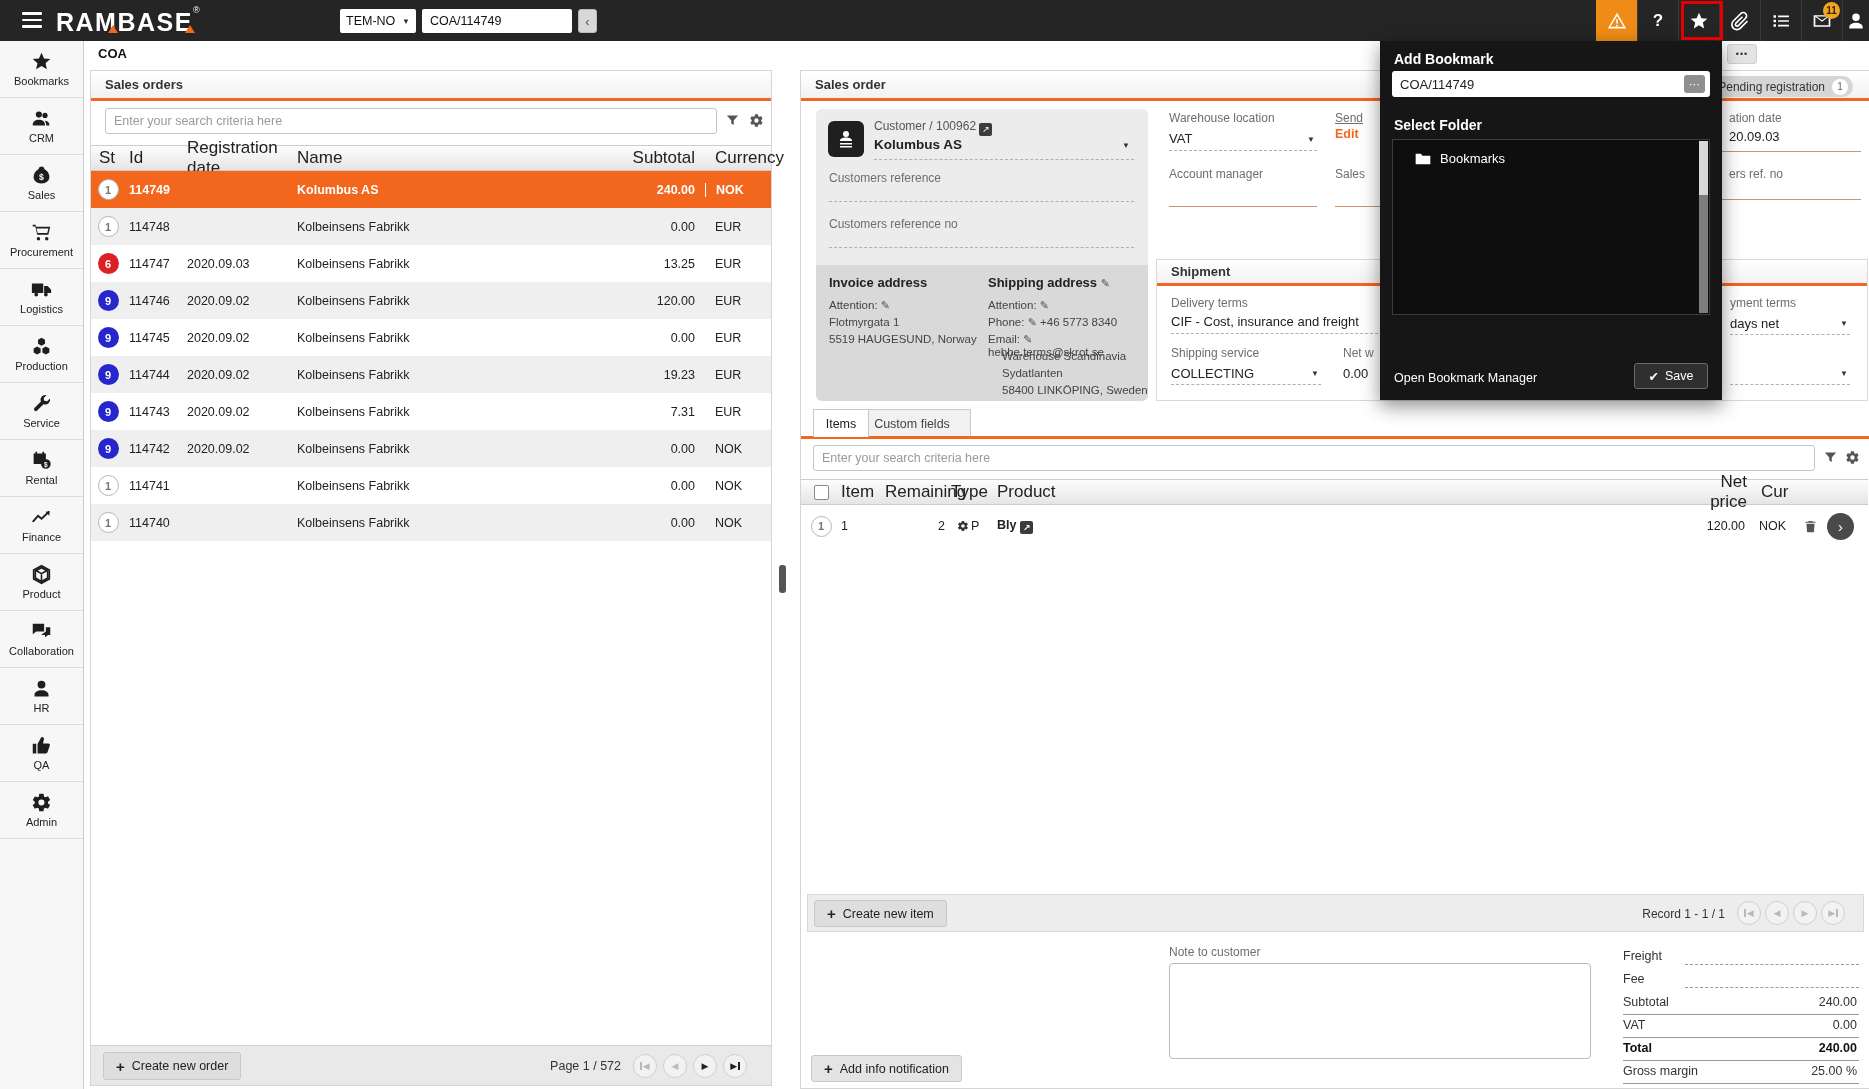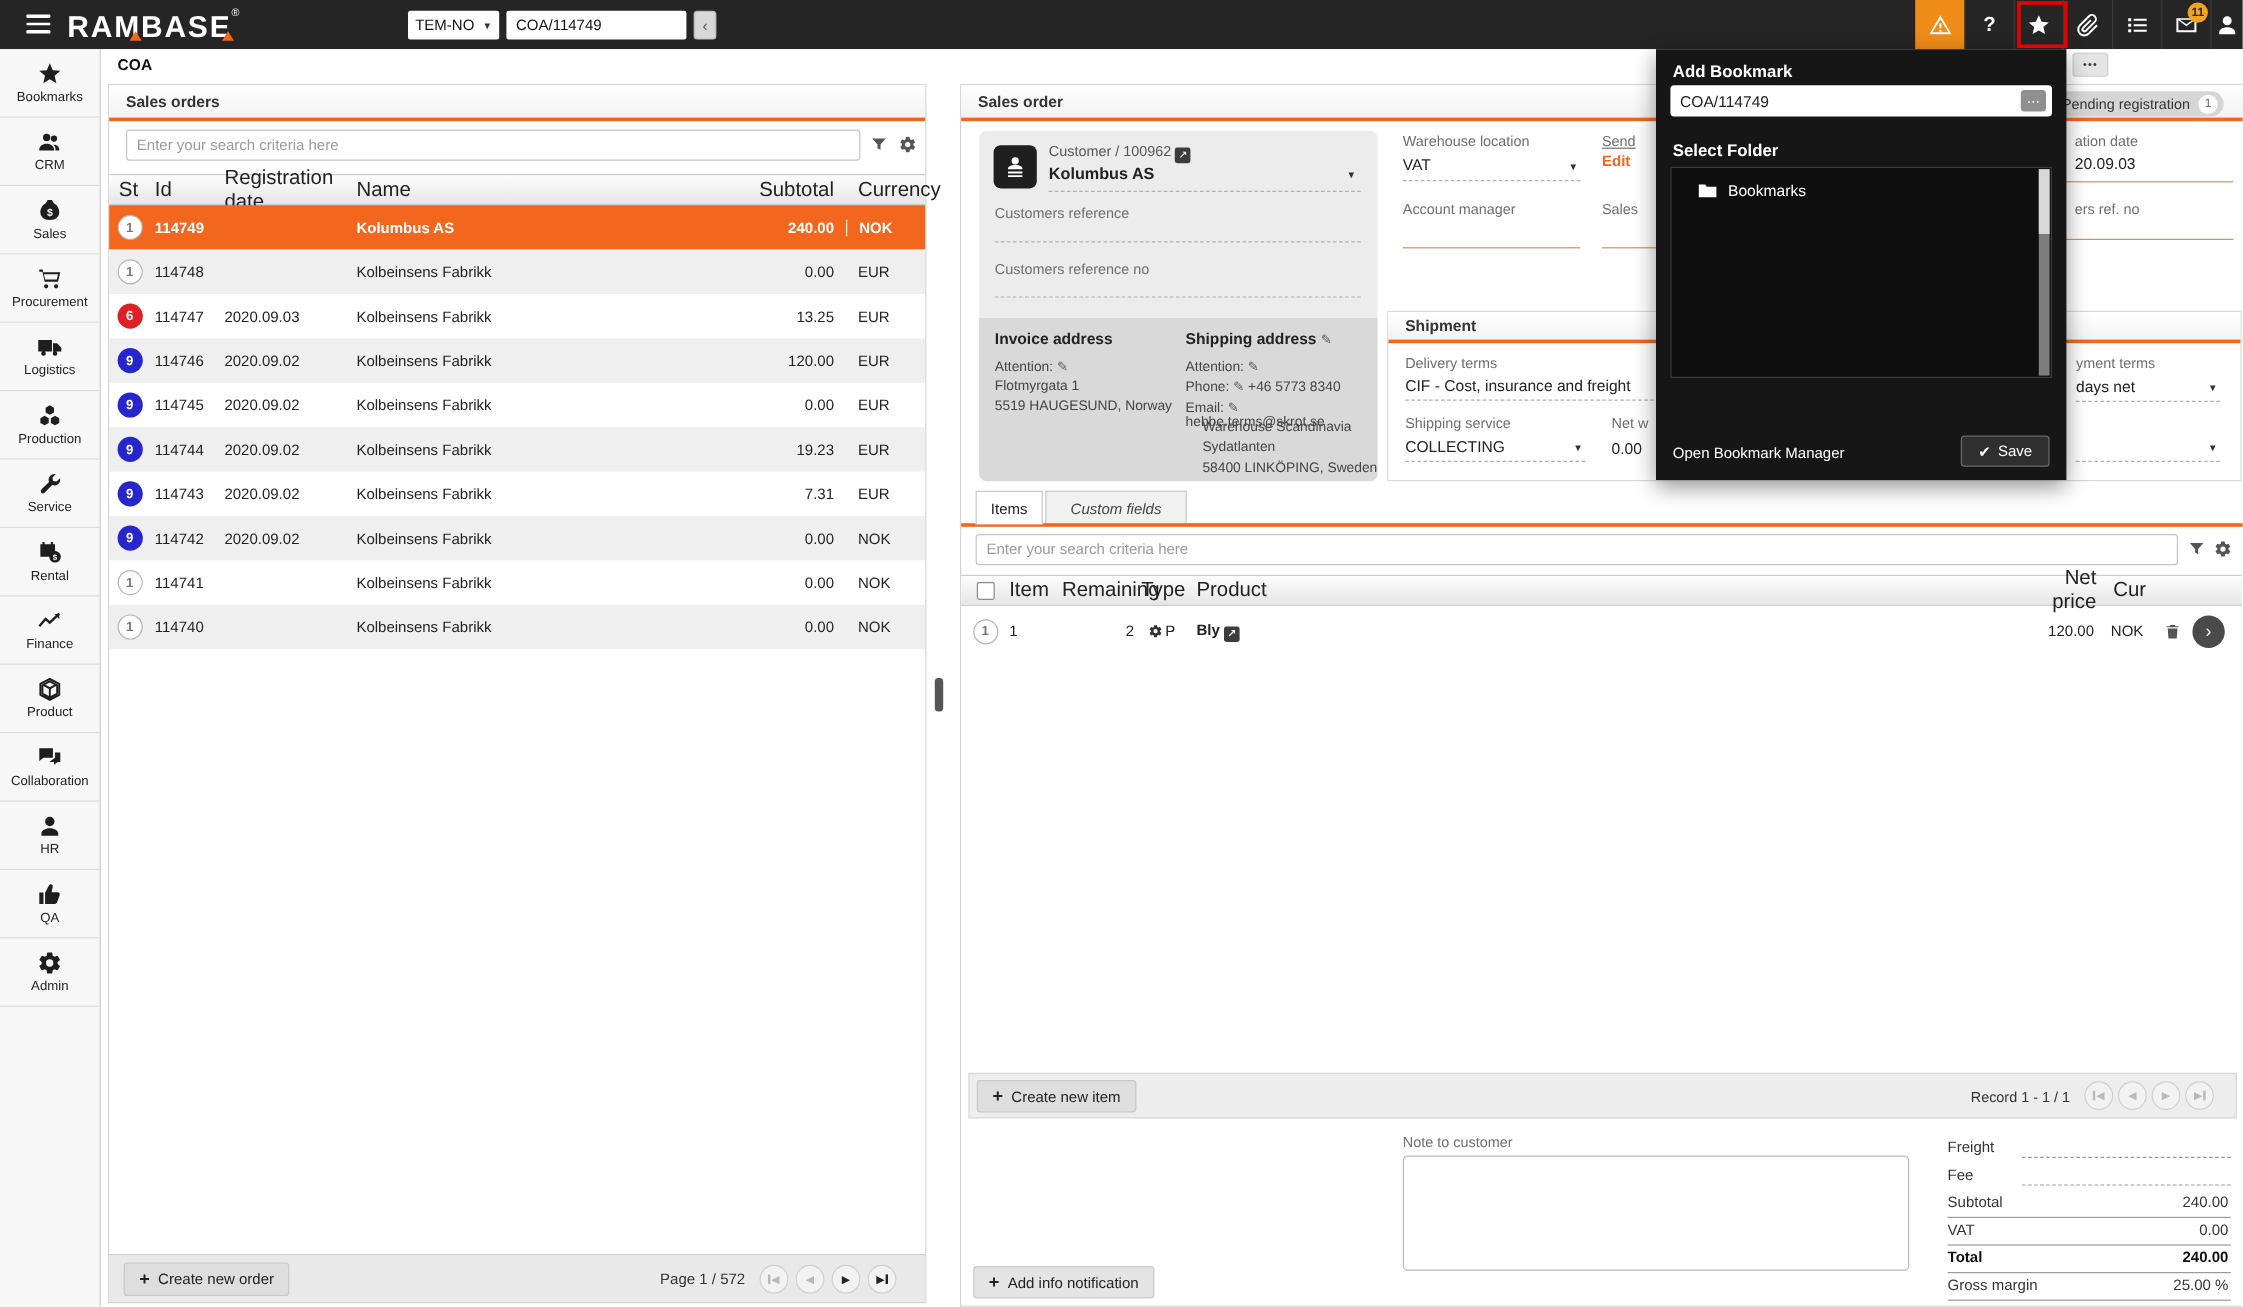--- a/index.html
+++ b/index.html
@@ -522,21 +522,21 @@
         <span class="fvalue">days net</span>
         <span class="selarr abs" style="right:2px; top:5px;">▼</span>
       </div>
       <div class="abs dashedline" style="left:573px; top:104px; width:120px; height:21px;">
         <span class="selarr abs" style="right:2px; top:5px;">▼</span>
       </div>
     </div>
 
     <div class="tabsrow" style="top:338px;">
       <div class="tab active" style="left:12px; width:56px;">Items</div>
-      <div class="tab inactive" style="left:70px; width:118px;font-style:italic;">Custom fields</div>
+      <div class="tab inactive" style="left:52px; width:118px;">Custom fields</div>
     </div>
     <div class="orangeline" style="top:365px;"></div>
 
     <div class="searchrow abs" style="left:12px; top:374px; width:1002px;">
       <input placeholder="Enter your search criteria here" style="">
     </div>
     <div class="iconbtn abs" style="left:1022px; top:379px;">
       <svg viewBox="0 0 24 24">
           <path d="M3 4h18l-7 8v7l-4-2.2V12L3 4z"></path>
         </svg>

